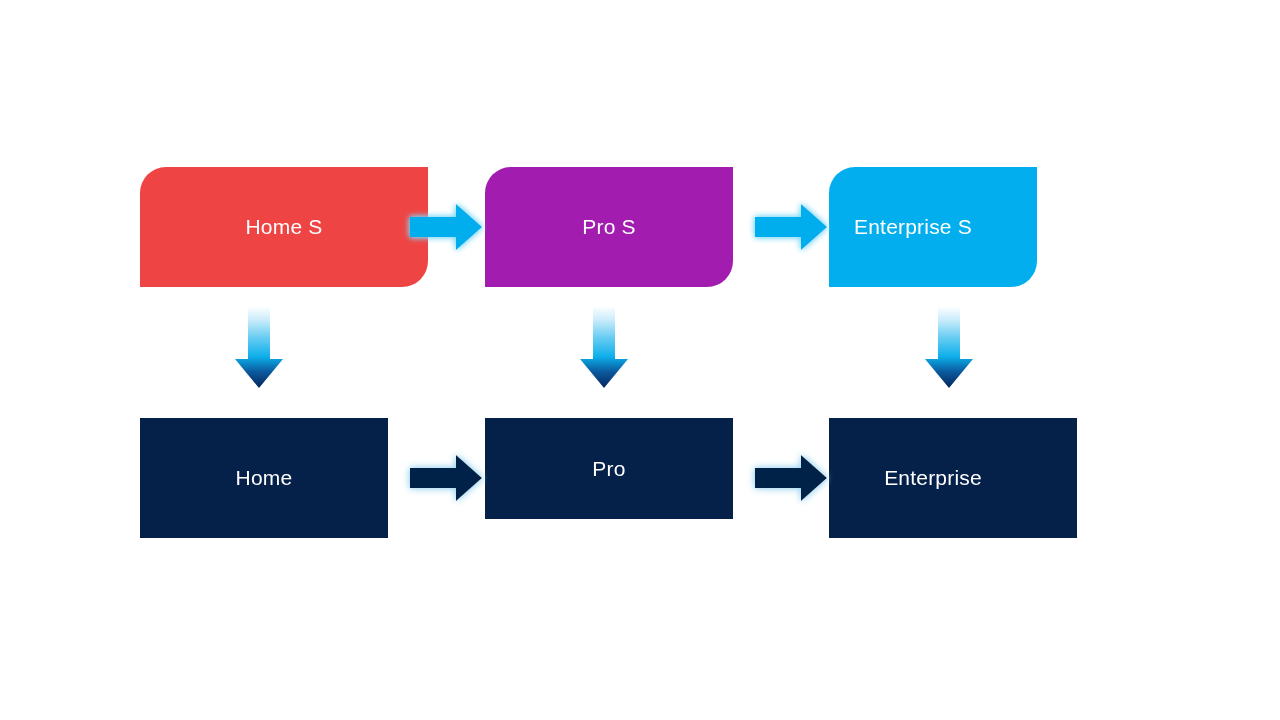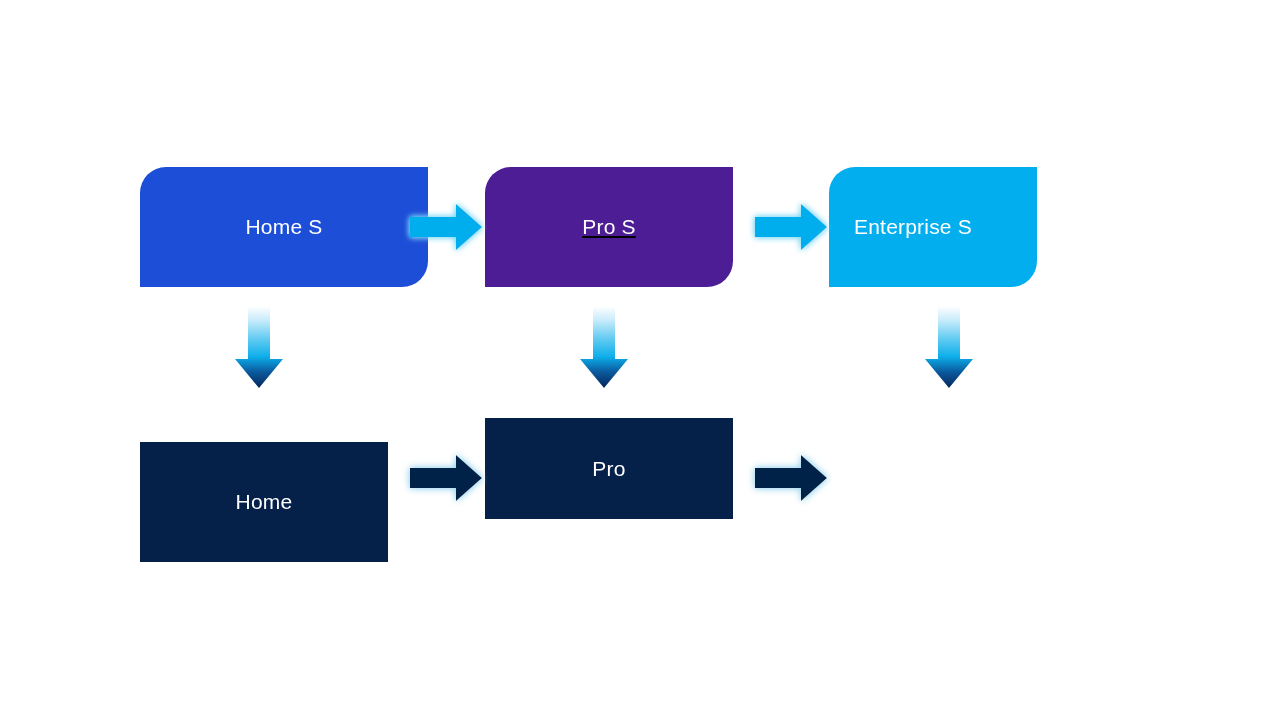--- a/index.html
+++ b/index.html
@@ -71,40 +71,43 @@
     overflow: visible;
   }
 
   
 </style>
 </head>
 <body>
 
 <div id="canvas" style="background: rgb(255, 255, 255);">
 
-  <div class="node tier-top" style="left: 140px; top: 167px; width: 288px; height: 120px; background: #1d4ed8;">
+  <div class="node tier-top" style="left: 140px; top: 167px; width: 288px; height: 120px; background: #ef4444;">
     <span class="node-label" style="color: rgb(255, 255, 255);">Home S</span>
   </div>
 
-  <div class="node tier-top" style="left: 485px; top: 167px; width: 248px; height: 120px; background: #4c1d95; text-decoration: underline;">
+  <div class="node tier-top" style="left: 485px; top: 167px; width: 248px; height: 120px; background: #a21caf;">
     <span class="node-label" style="color: rgb(255, 255, 255);">Pro S</span>
   </div>
 
   <div class="node tier-top label-left" style="left: 829px; top: 167px; width: 208px; height: 120px; background: rgb(3, 174, 238);">
     <span class="node-label" style="color: rgb(255, 255, 255);">Enterprise S</span>
   </div>
 
-  <div class="node tier-bottom" style="left: 140px; top: 418px; width: 248px; height: 120px; background: rgb(5, 33, 73); margin-top: 24px;">
+  <div class="node tier-bottom" style="left: 140px; top: 418px; width: 248px; height: 120px; background: rgb(5, 33, 73);">
     <span class="node-label" style="color: rgb(255, 255, 255);">Home</span>
   </div>
 
   <div class="node tier-bottom" style="left: 485px; top: 418px; width: 248px; height: 101px; background: rgb(5, 33, 73);">
     <span class="node-label" style="color: rgb(255, 255, 255);">Pro</span>
   </div>
 
+  <div class="node tier-bottom label-left" style="left: 829px; top: 418px; width: 248px; height: 120px; background: rgb(5, 33, 73);">
+    <span class="node-label" style="color: rgb(255, 255, 255);">Enterprise</span>
+  </div>
 
   <svg width="0" height="0" style="position:absolute;left:0;top:0;" aria-hidden="true">
     <defs>
       <linearGradient id="vgrad" x1="0" y1="0" x2="0" y2="1">
         <stop offset="0%" stop-color="#ffffff"></stop>
         <stop offset="16%" stop-color="#CDEDFB"></stop>
         <stop offset="40%" stop-color="#62CBF2"></stop>
         <stop offset="62%" stop-color="#0DAEEA"></stop>
         <stop offset="80%" stop-color="#0A5B9E"></stop>
         <stop offset="100%" stop-color="#06255C"></stop>

